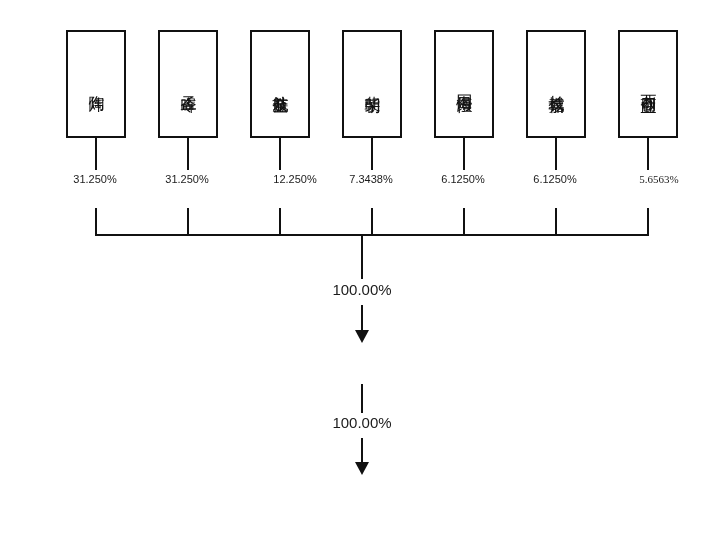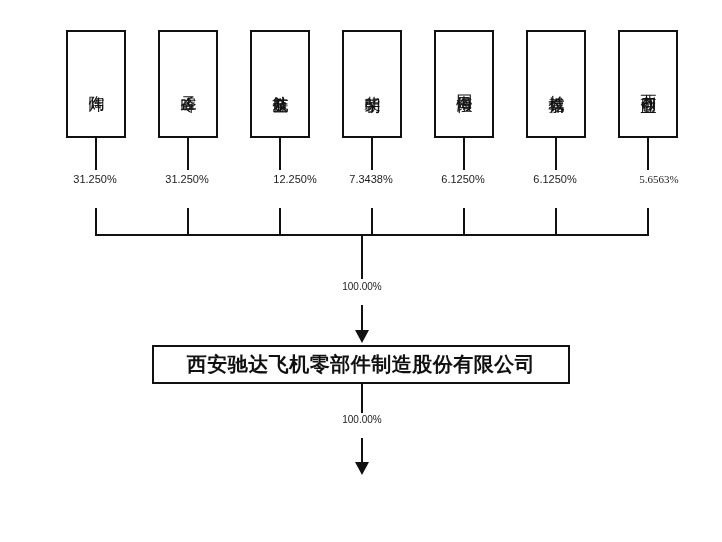--- a/index.html
+++ b/index.html
@@ -58,21 +58,21 @@
     position: absolute;
     font-family: "Liberation Sans", "DejaVu Sans", sans-serif;
     font-size: 11px;
     color: #1b1b1b;
     text-align: center;
     white-space: nowrap;
   }
   .pct-mid {
     position: absolute;
     font-family: "Liberation Sans", "DejaVu Sans", sans-serif;
-    font-size: 10px;
+    font-size: 15px;
     color: #1b1b1b;
     text-align: center;
     white-space: nowrap;
     width: 120px;
   }
 
   
   .arrow {
     position: absolute;
     width: 0;
@@ -154,23 +154,20 @@
 
   <div class="hline" style="left:94.5px; top:233.5px; width:554.5px;"></div>
 
   <div class="vline" style="left:360.5px; top:233.5px; height:45px;"></div>
 
   <div class="pct-mid" style="left:302px; top:281px;">100.00%</div>
 
   <div class="vline" style="left:360.5px; top:305px; height:26px;"></div>
   <div class="arrow" style="left:354.5px; top:330px;"></div>
 
-  <div class="co-box" style="left:152px; top:345px; width:418px; height:39px;">
-    <span class="co-label">西安驰达飞机零部件制造股份有限公司</span>
-  </div>
 
   <div class="vline" style="left:360.5px; top:384px; height:29px;"></div>
 
   <div class="pct-mid" style="left:302px; top:414px;">100.00%</div>
 
   <div class="vline" style="left:360.5px; top:438px; height:25px;"></div>
   <div class="arrow" style="left:354.5px; top:462px;"></div>
 
 
 </div>

